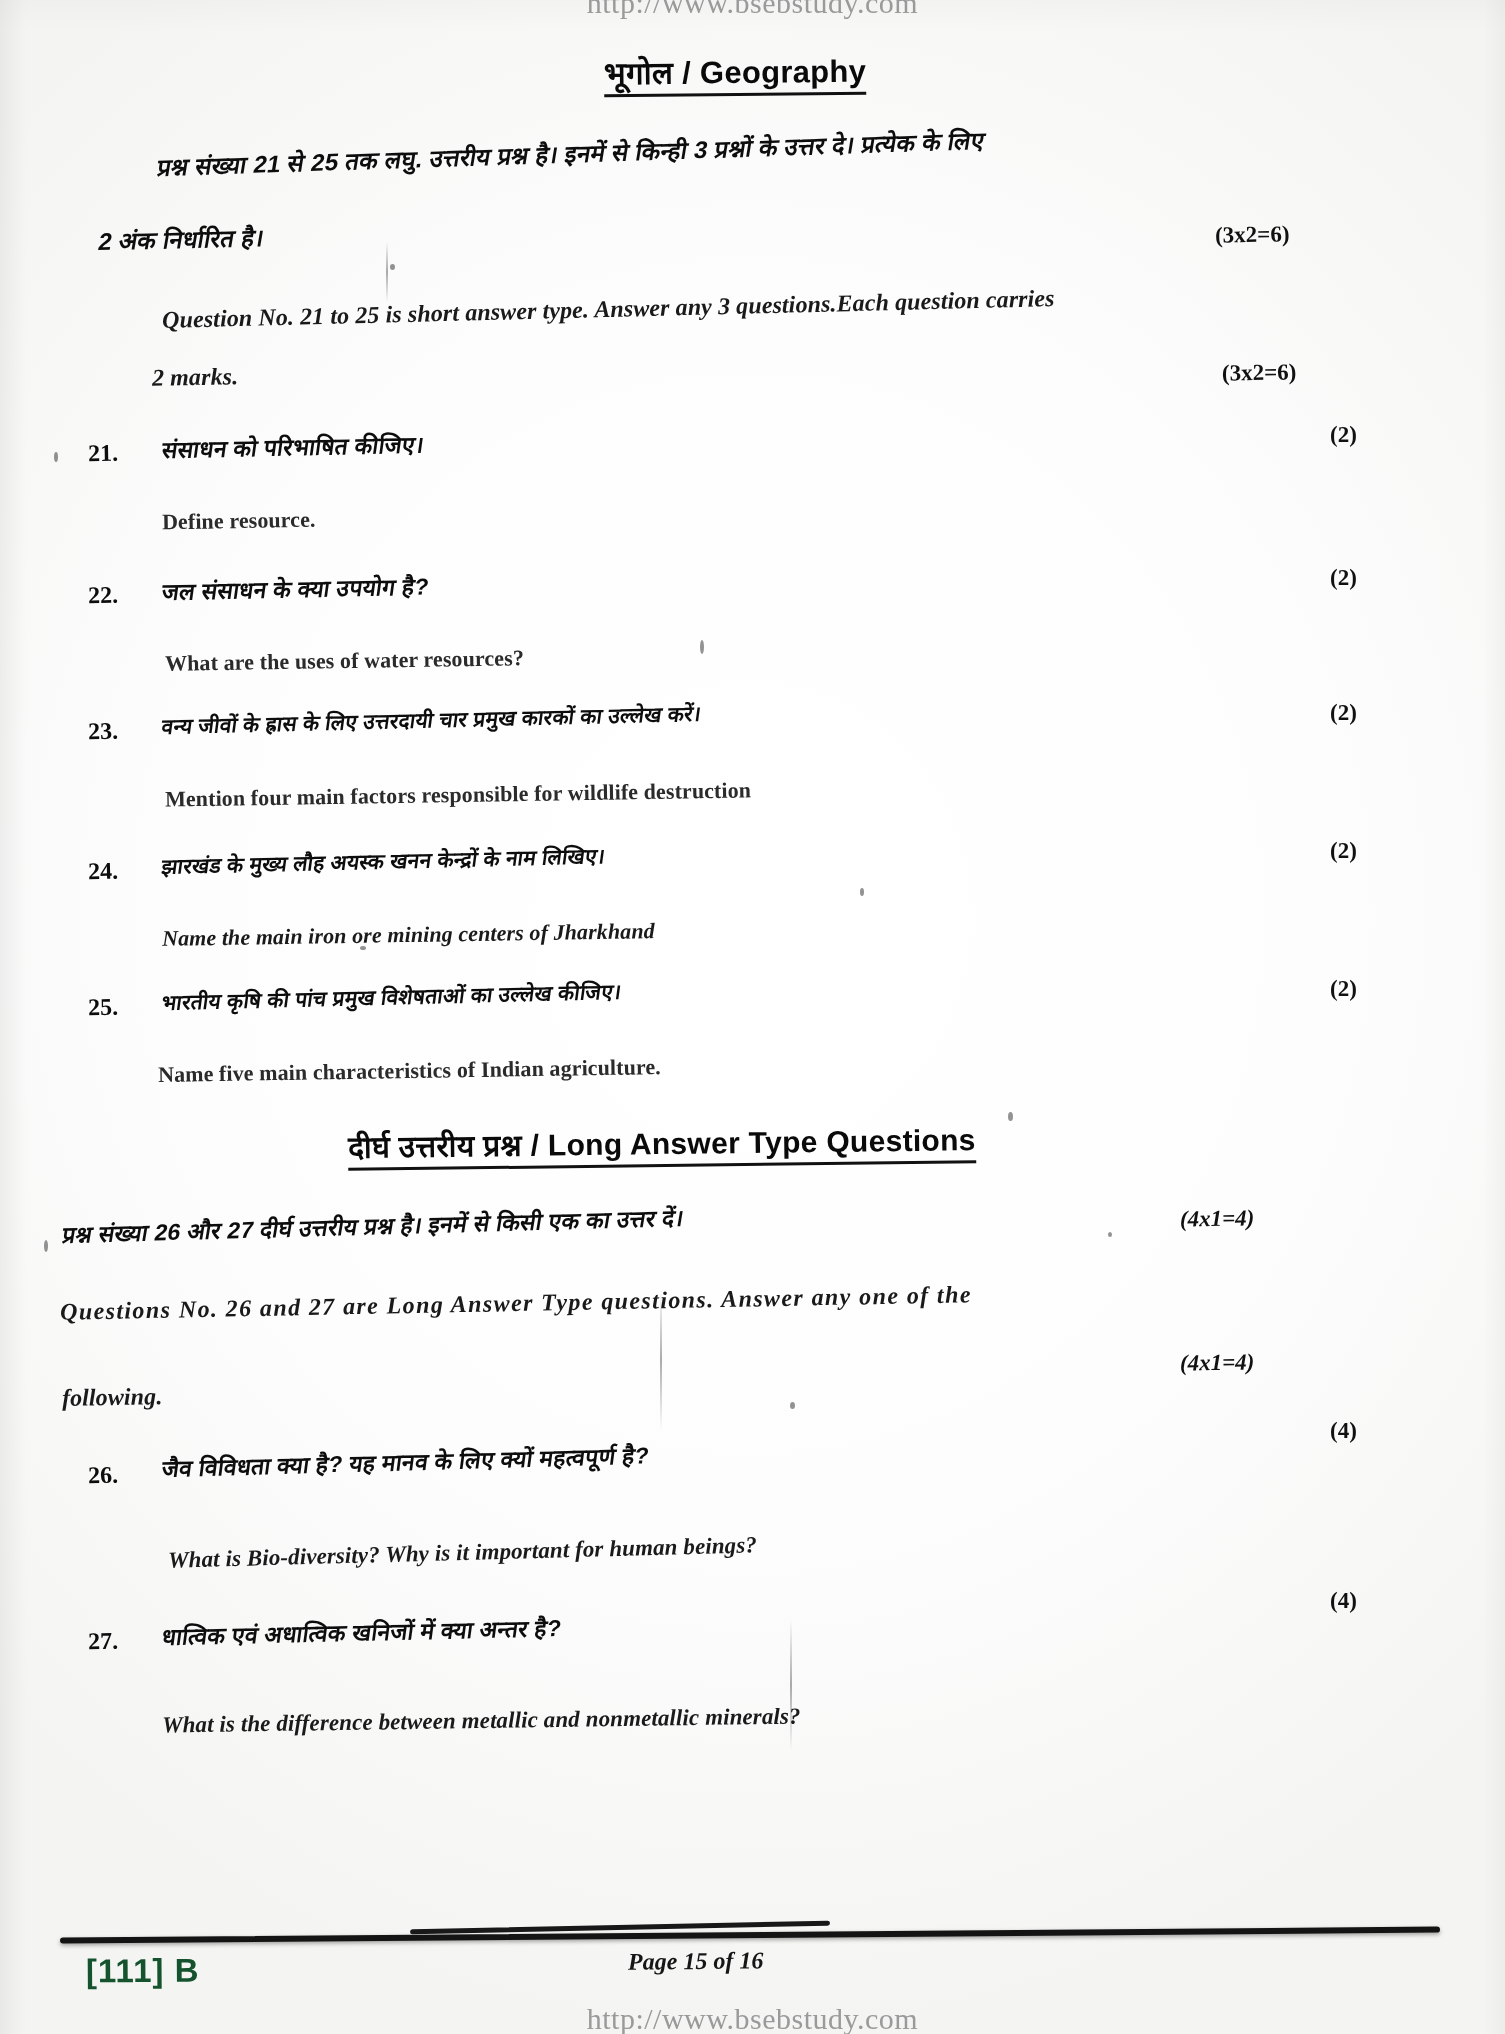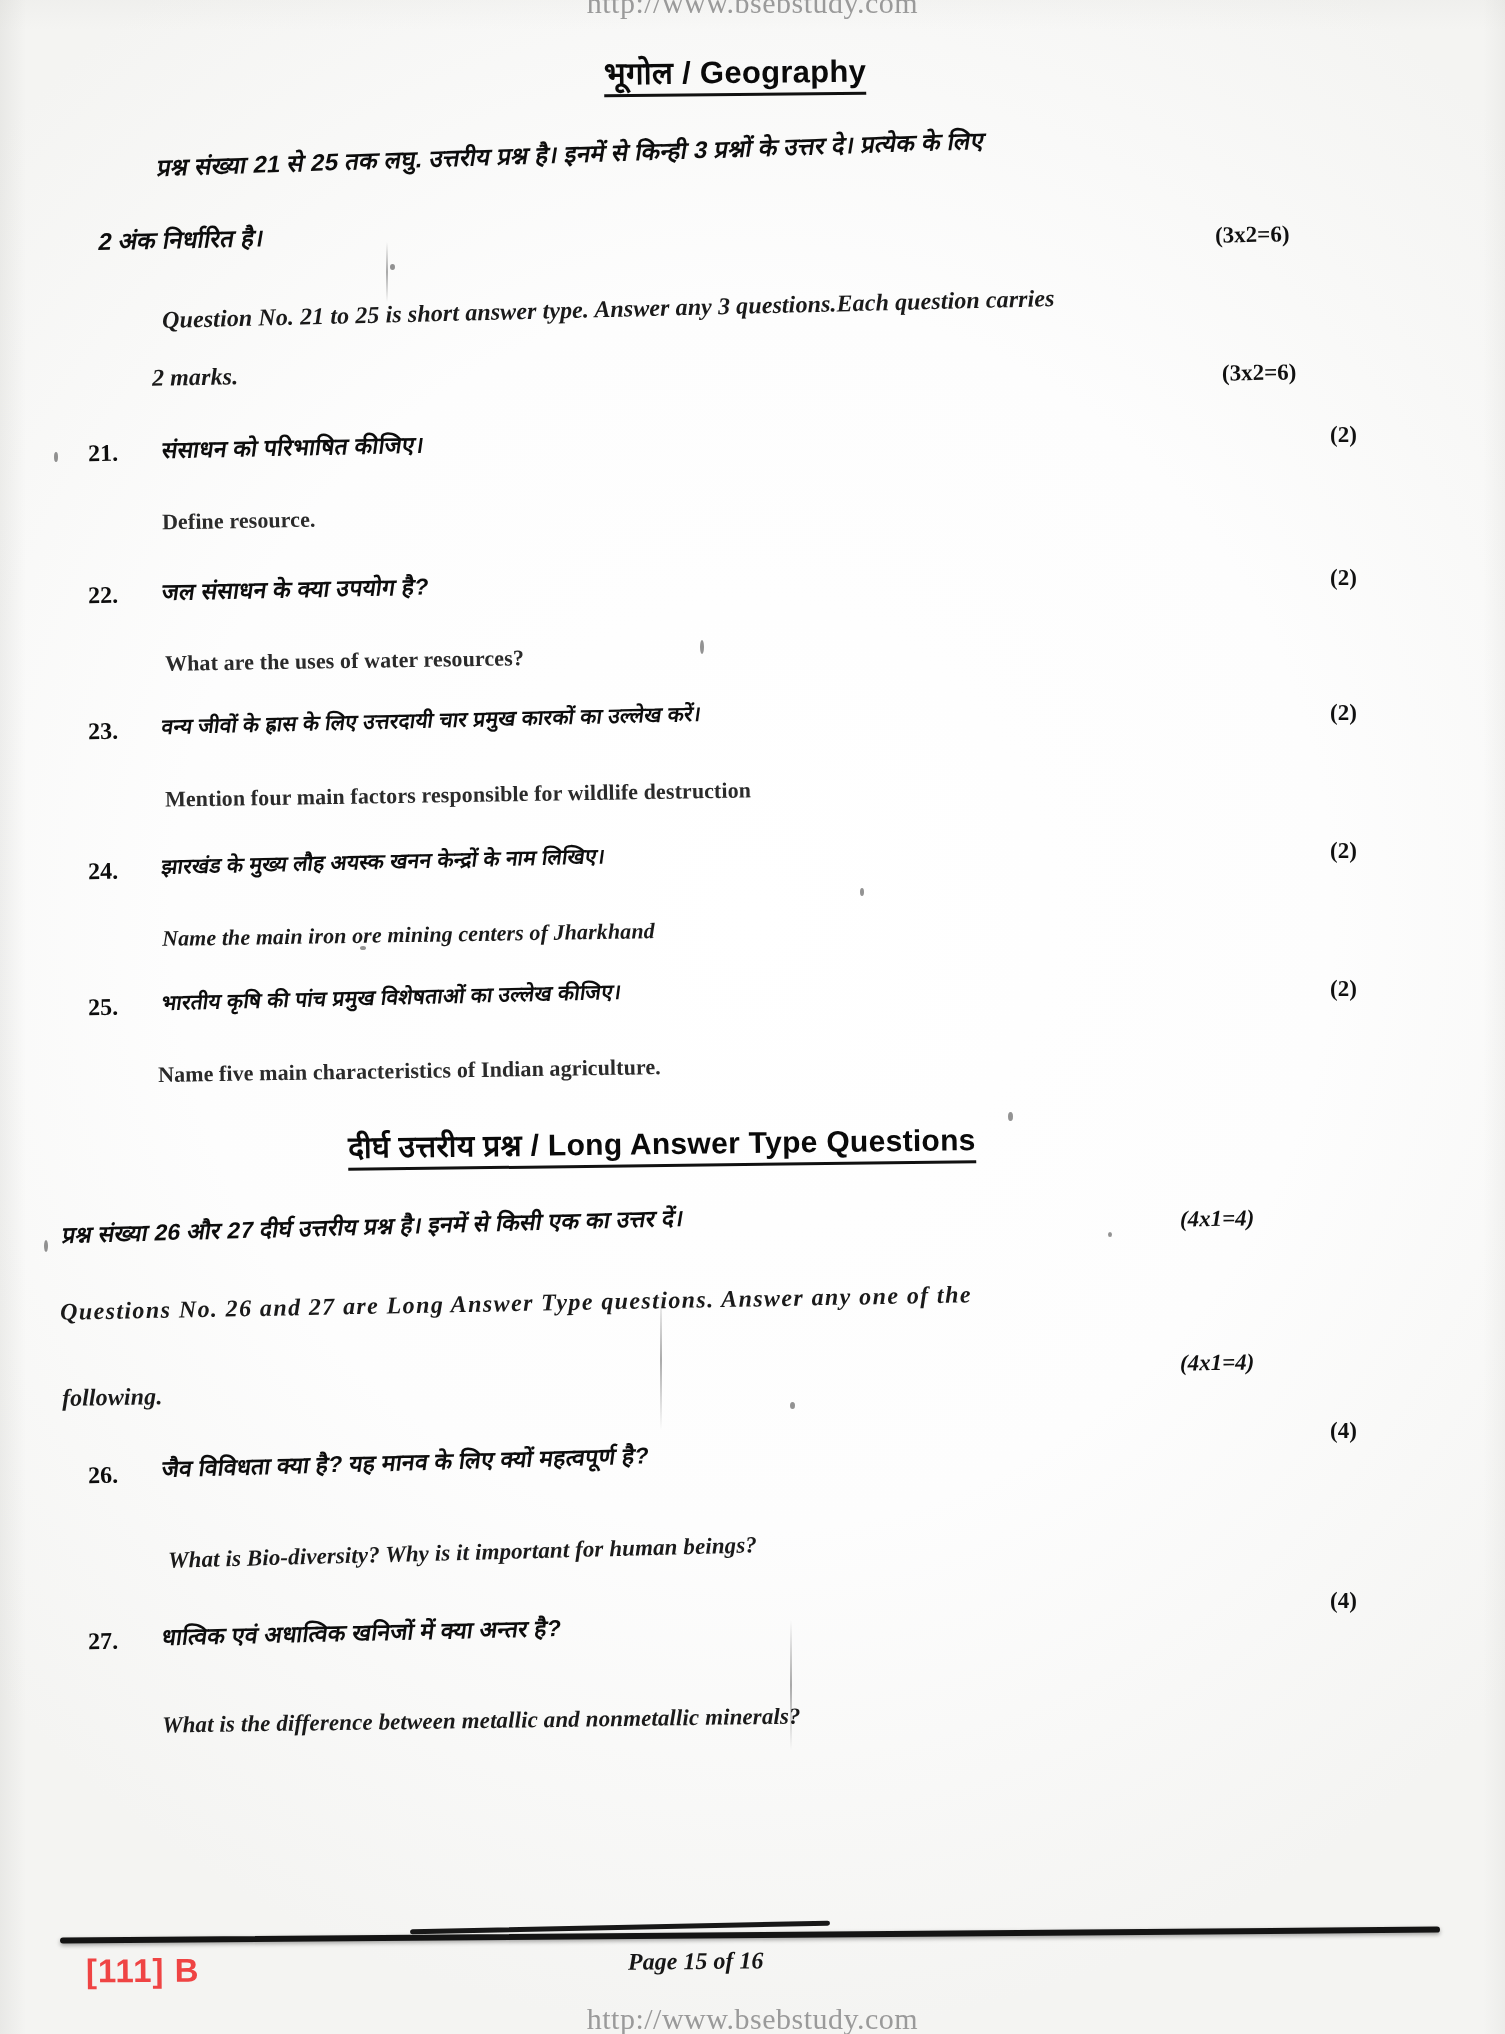--- a/index.html
+++ b/index.html
@@ -122,21 +122,21 @@
     font-size: 23px;
     color: #111;
   }
 
   
   .code-box {
     font-family: "Liberation Sans", "DejaVu Sans", sans-serif;
     font-weight: bold;
     font-size: 33px;
     letter-spacing: 1px;
-    color: #ef4444;
+    color: #14532d;
   }
   .page-num {
     font-family: "Liberation Serif", "DejaVu Serif", serif;
     font-weight: bold;
     font-style: italic;
     font-size: 24px;
     color: #161616;
   }
 
   

